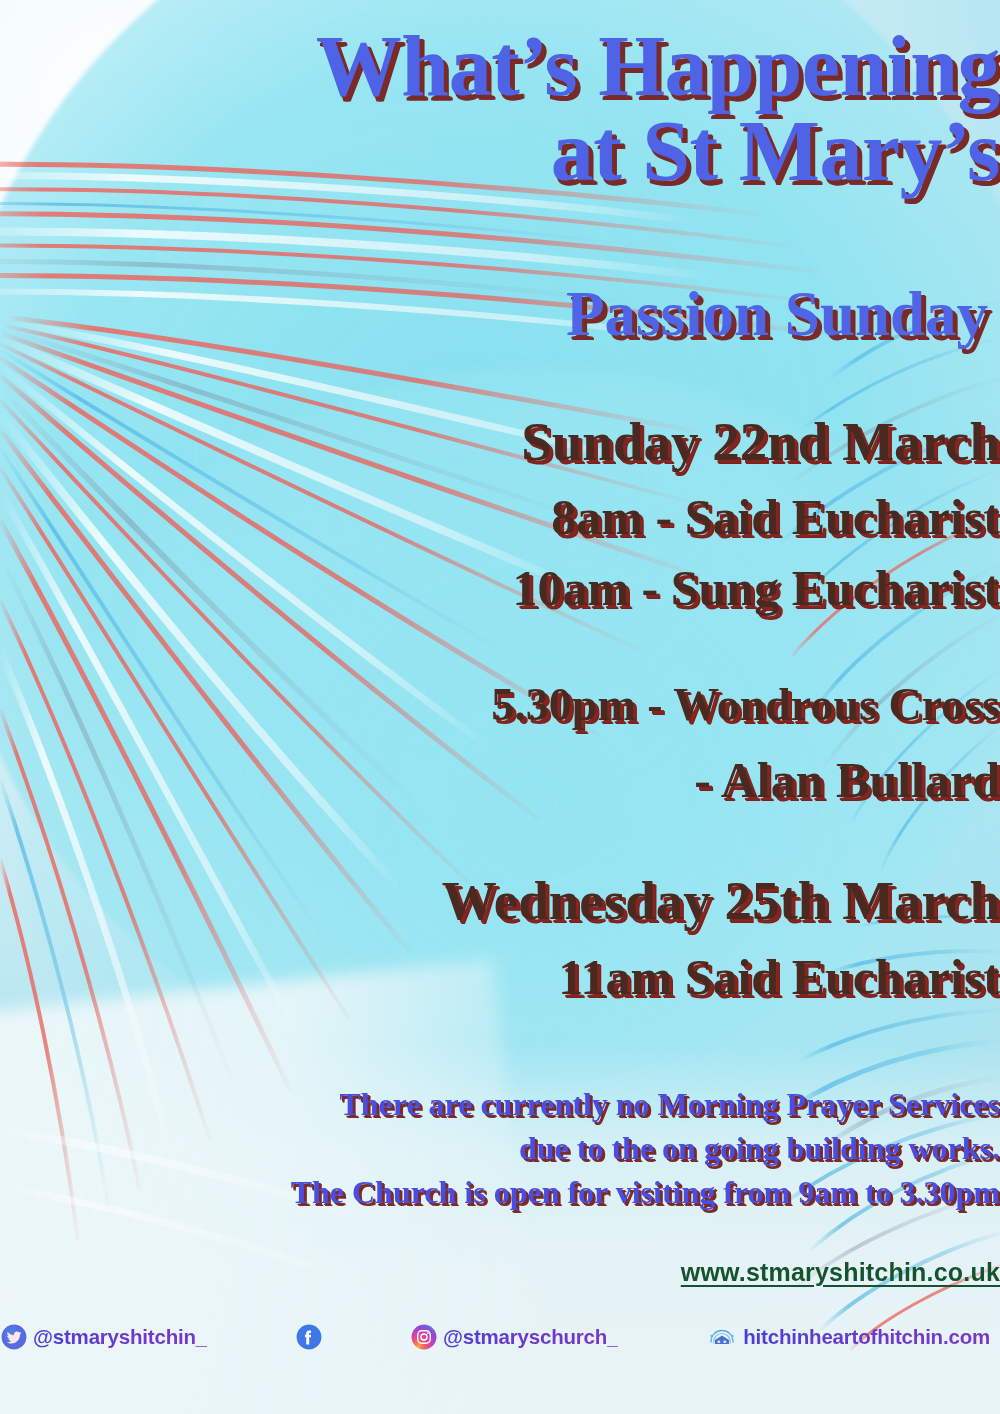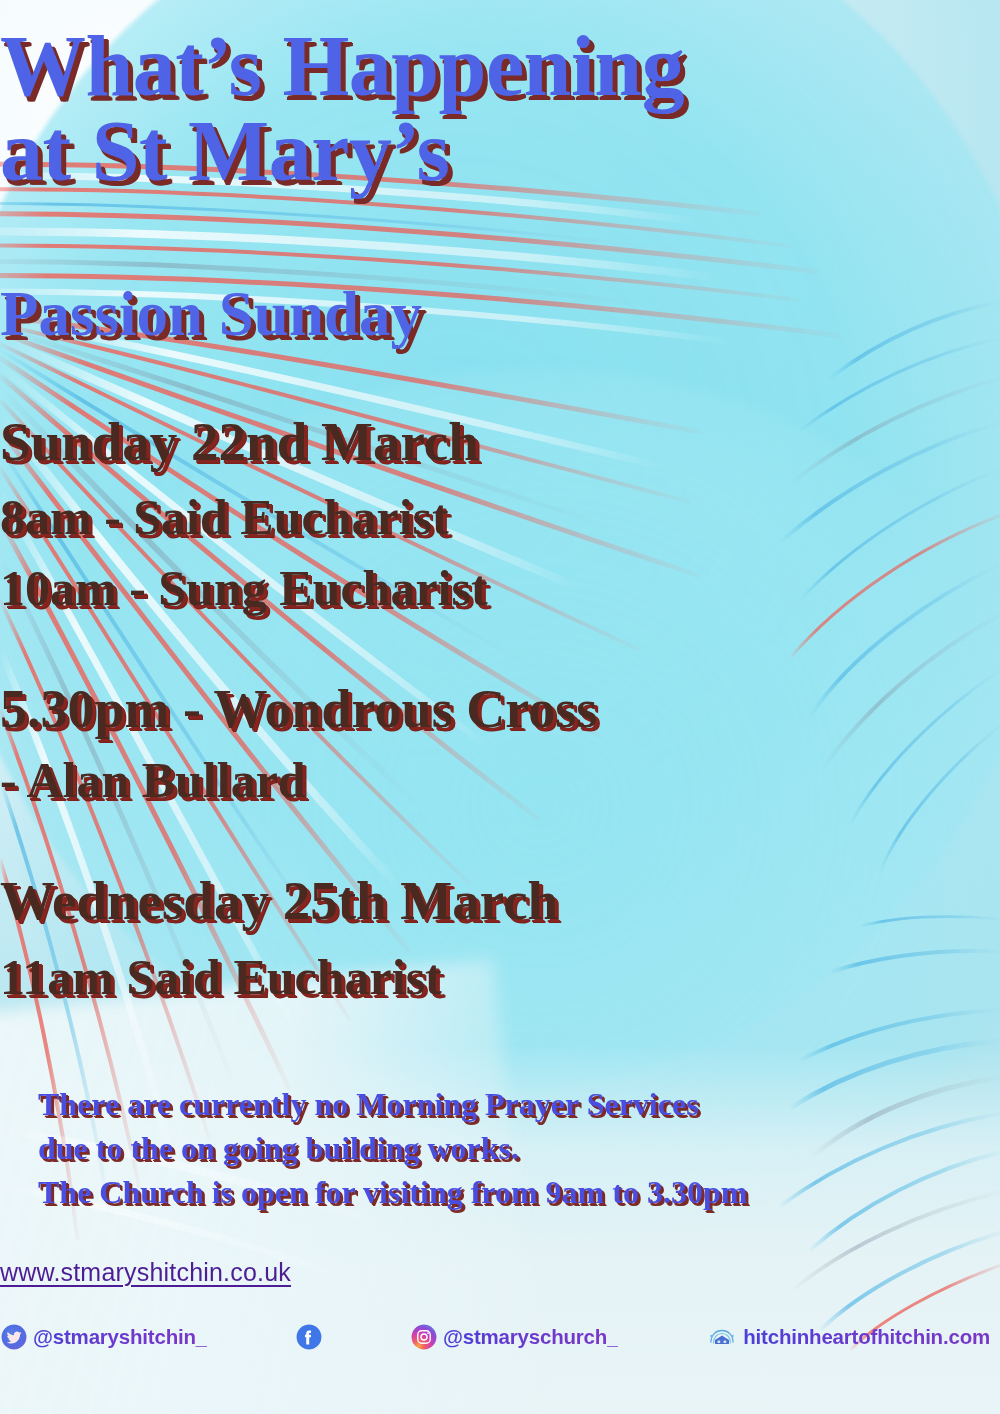--- a/index.html
+++ b/index.html
@@ -54,21 +54,21 @@
   }
 
   
   .frond{position:absolute; transform-origin:0 50%;}
 
   
   .content{
     position:relative;
     z-index:5;
     width:100%; height:100%;
-    text-align:left;
+    text-align:right;
   }
 
   .title{
     position:absolute;
     left:0; right:0; top:24px;
     font-family:"Liberation Serif", serif;
     font-weight:700;
     font-size:86px;
     line-height:0.99;
     letter-spacing:-0.5px;
@@ -109,21 +109,21 @@
   .svc1{
     position:absolute; left:0; right:0; top:492px;
     font-size:50px; line-height:1.0;
   }
   .svc2{
     position:absolute; left:0; right:0; top:563px;
     font-size:50px; line-height:1.0;
   }
   .svc3{
     position:absolute; left:0; right:0; top:682px;
-    font-size:54px; line-height:1.0;
+    font-size:46px; line-height:1.0;
   }
   .svc3b{
     position:absolute; left:0; right:0; top:755px;
     font-size:50px; line-height:1.0;
   }
   .day2{
     position:absolute; left:0; right:0; top:873px;
     font-size:55px; line-height:1.0;
   }
   .svc4{
@@ -140,24 +140,24 @@
     color:#4a4ee0;
     text-shadow:
        2px 2px 0 #7c2b28,
        3px 3px 0 #7c2b28;
   }
   .notice span{display:block;padding-left:38px;}
 
   .weburl{
     position:absolute; left:0; right:0; top:1258px;
     font-family:"Liberation Sans", sans-serif;
-    font-weight:400;
+    font-weight:700;
     font-size:25px;
     letter-spacing:0.2px;
-    color:#4c1d95;
+    color:#14532d;
     text-decoration:underline;
     text-underline-offset:4px;
     text-decoration-thickness:2px;
   }
 
   
   .social{
     position:absolute;
     left:1px; right:10px; top:1324px;
     display:flex;

